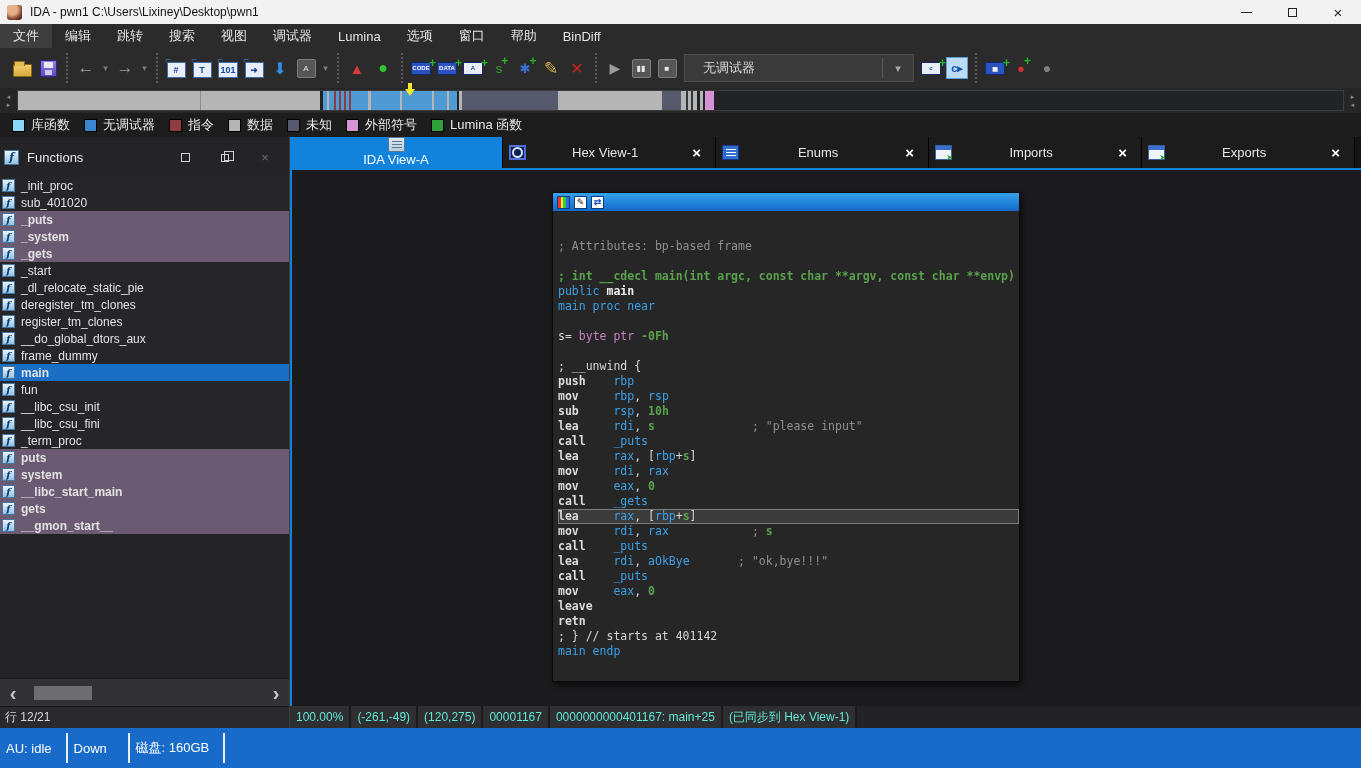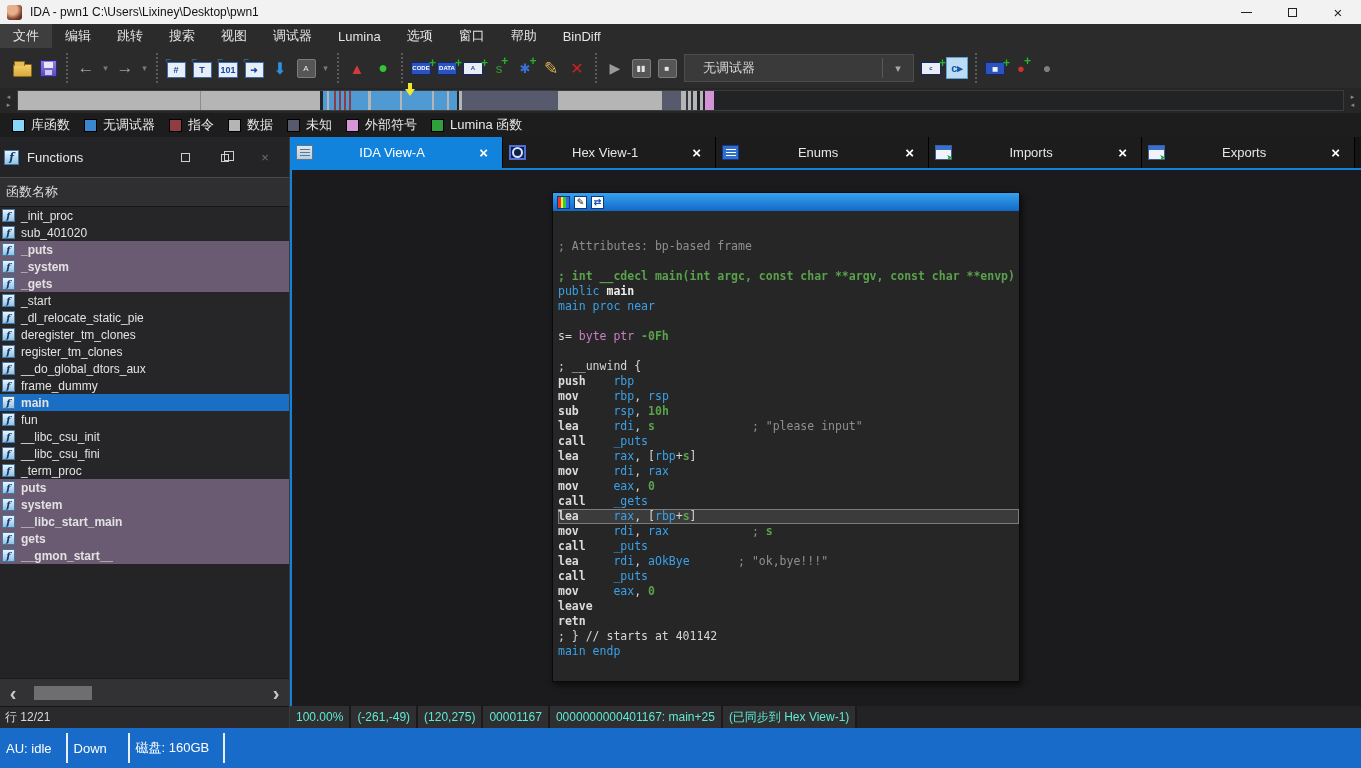--- a/index.html
+++ b/index.html
@@ -88,21 +88,21 @@
   .hscroll-arrow { width:26px; text-align:center; color:#c8c8c8; font-size:20px; font-weight:bold; line-height:20px; }
   .hscroll-track { flex:1; position:relative; height:100%; }
   .hscroll-thumb { position:absolute; left:8px; top:7px; width:58px; height:14px; background:#6e6e70; }
   .func-status { height:22px; background:#2a2a2c; border-top:1px solid #161616; color:#d8d8d8; font-size:12px;
     display:flex; align-items:center; padding-left:5px; }
 
   
   .workarea { flex:1; display:flex; flex-direction:column; min-width:0; }
   .tabbar { height:31px; background:#141414; display:flex; align-items:stretch; }
   .tab { width:213px; display:flex; align-items:center; color:#e6e6e6; font-size:13px; padding:0 6px; background:#1c1c1c; border-right:1px solid #000; }
-  .tab.active { background:#1283dd; color:#fff; }
+  .tab.active { background:#1283dd; color:#fff;flex-direction:column; }
   .tab-label { flex:1; text-align:center; }
   .tab-close { font-size:15px; font-weight:bold; padding:0 8px; color:#fff; }
   .tab-icon { width:17px; height:15px; flex:none; }
   .icon-doc { background:linear-gradient(#dfe8ef,#b9cede); border:1px solid #5b7893; position:relative; }
   .icon-doc:before { content:""; position:absolute; left:3px; right:2px; top:3px; height:8px;
     background:repeating-linear-gradient(#5b7893 0 1px, transparent 1px 3px); }
   .icon-hex { background:#0c1f4e; border:2px solid #4f6fd6; display:flex; align-items:center; justify-content:center; }
   .icon-hex:before { content:""; width:7px; height:7px; border-radius:50%; border:2px solid #d8e4ff; }
   .icon-list { background:#2f6fd0; border:1px solid #16378a; position:relative; }
   .icon-list:before { content:""; position:absolute; left:3px; right:2px; top:3px; height:8px;
@@ -321,21 +321,20 @@
 
 <div class="main-row">
   <div class="func-panel">
     <div class="panel-titlebar">
       <span class="f-icon">f</span>
       <span class="panel-title">Functions</span>
       <span class="panel-btn"><span class="sq-glyph"></span></span>
       <span class="panel-btn"><span class="sq2-glyph"></span></span>
       <span class="panel-btn" style="color:#6e6e6e;">×</span>
     </div>
-    <div class="col-header">函数名称</div>
     <div class="func-list" id="func-list">
         <div class="func-row">
           <span class="f-icon">f</span>
           <span>_init_proc</span>
         </div>
         <div class="func-row">
           <span class="f-icon">f</span>
           <span>sub_401020</span>
         </div>
         <div class="func-row import">

